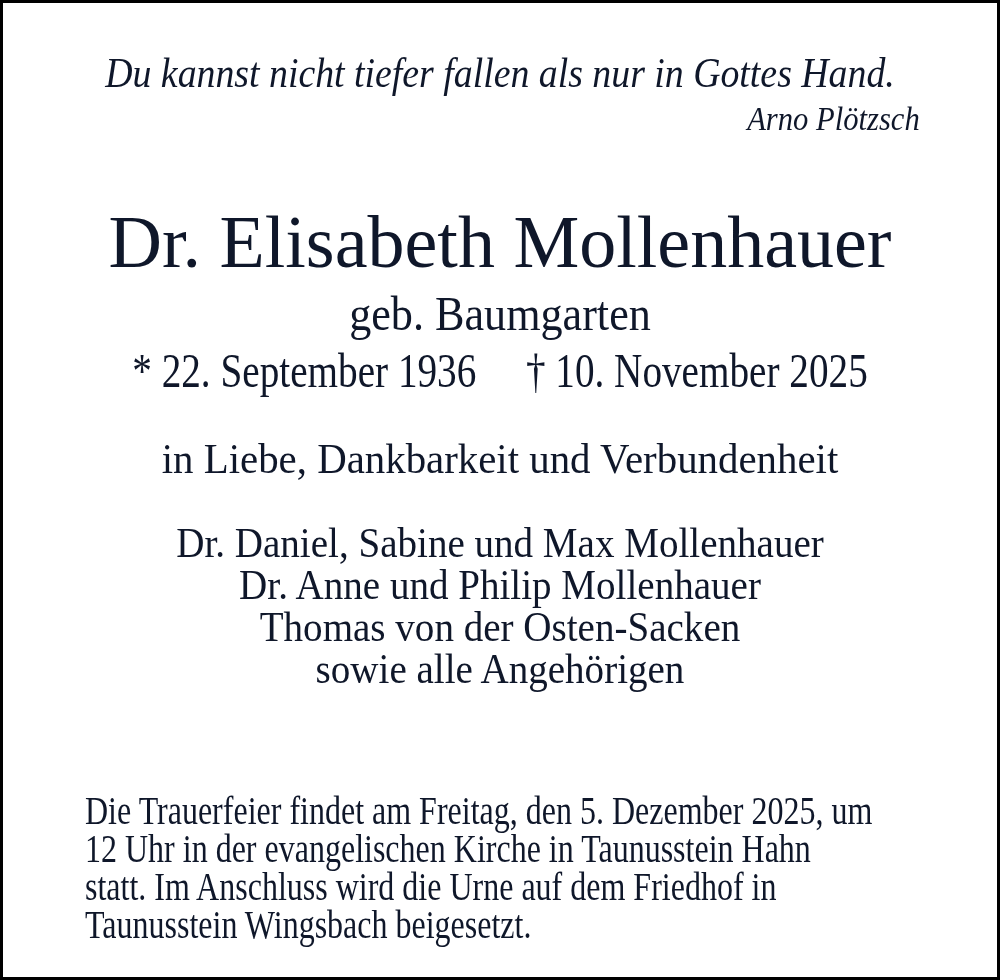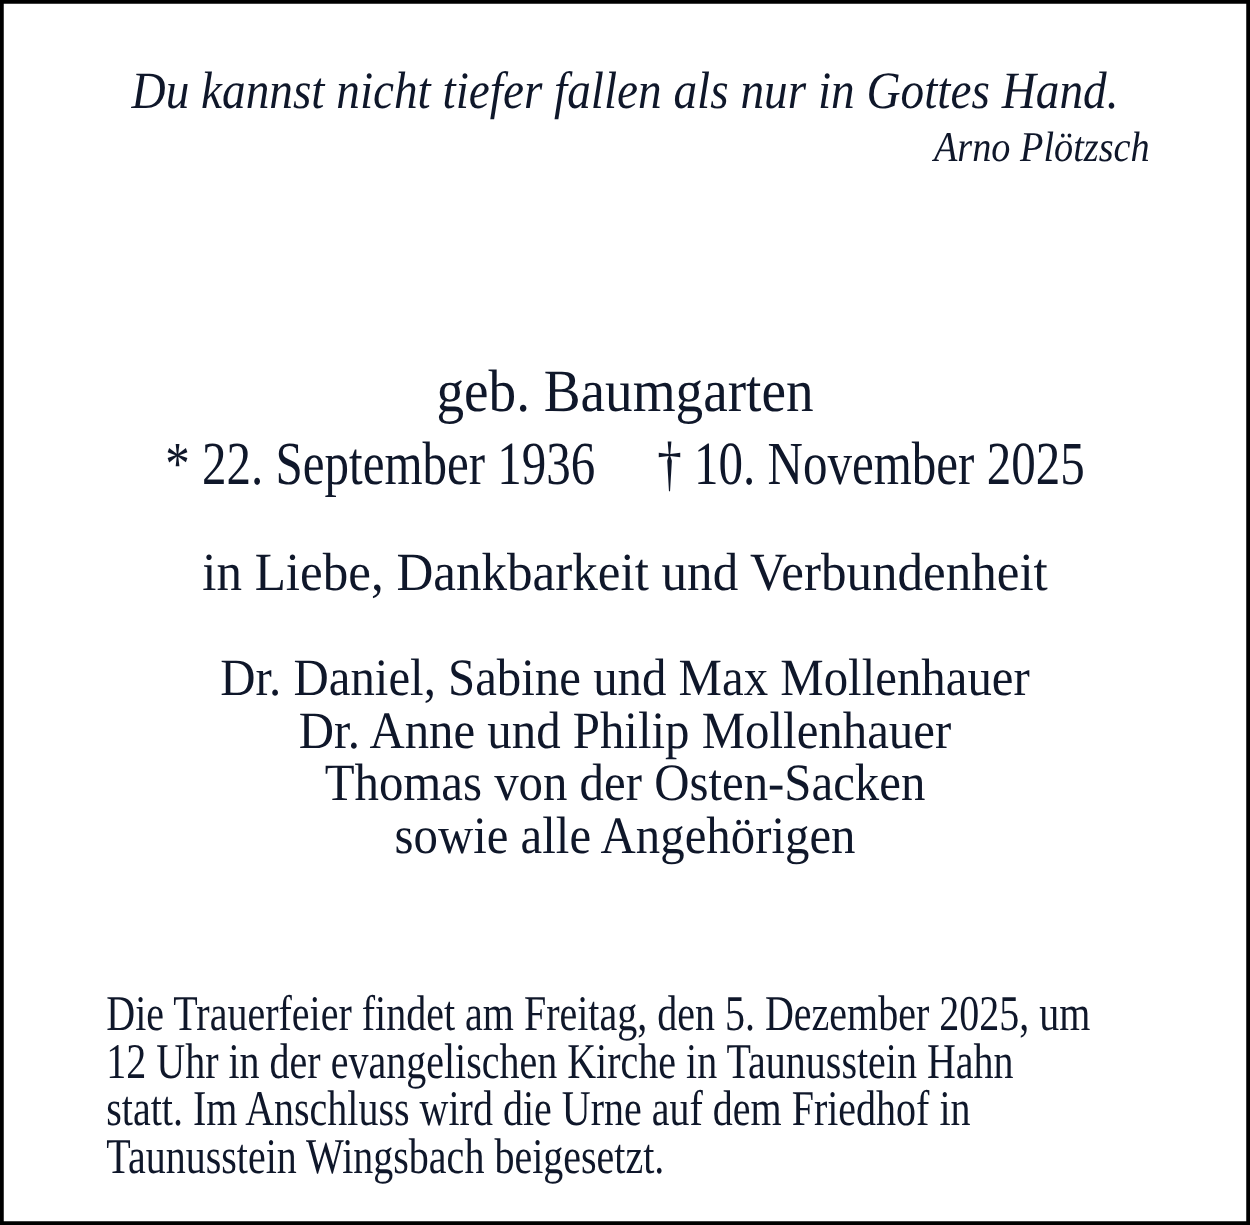--- a/index.html
+++ b/index.html
@@ -88,20 +88,21 @@
 </head>
 <body>
 
 <div class="page">
   <div class="frame"></div>
 
   <div class="line-block quote">Du kannst nicht tiefer fallen als nur in Gottes Hand.</div>
 
   <div class="quote-author">Arno Plötzsch</div>
 
+  <h1 class="line-block deceased-name">Dr. Elisabeth Mollenhauer</h1>
 
   <div class="line-block maiden-name">geb. Baumgarten</div>
 
   <div class="line-block dates">
     <span class="birth-date">* 22. September 1936</span><span class="death-date">† 10. November 2025</span>
   </div>
 
   <div class="line-block dedication">in Liebe, Dankbarkeit und Verbundenheit</div>
 
   <div class="mourners">

